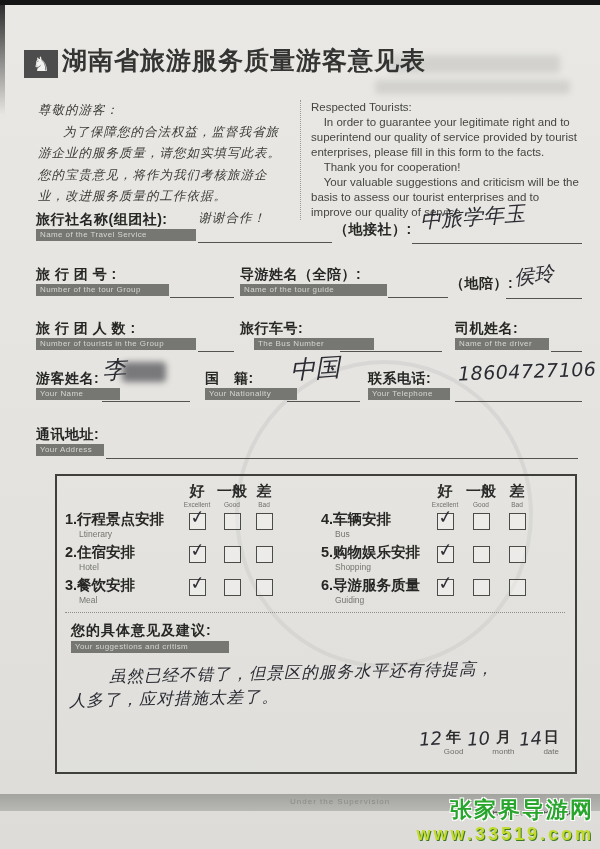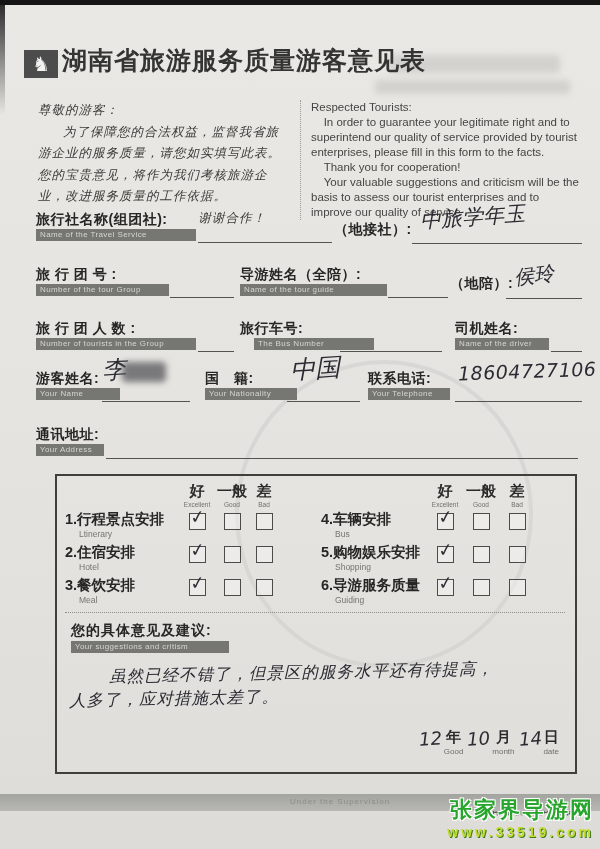--- a/index.html
+++ b/index.html
@@ -53,21 +53,21 @@
   .date-en{font-size:8px;color:#6f6f6b;}
   
   .sup-row{left:30px;top:783px;width:562px;display:flex;align-items:center;}
   .sup-line{flex:1;border-top:1.5px solid #82827e;}
   .sup-line.short{flex:0 0 10px;}
   .sup-text{font-size:11px;font-weight:bold;color:#5c5c58;letter-spacing:1px;padding:0 6px;white-space:nowrap;margin-top:20px;}
   .gray-band{left:0;top:794px;width:600px;height:17px;background:linear-gradient(180deg,#a3a39f,#b8b8b4);}
   .faint-en{left:290px;top:797px;font-size:8px;color:#8b8b87;filter:blur(.6px);letter-spacing:1px;}
   .wm-zh{right:6px;top:795px;font-size:22px;font-weight:bold;letter-spacing:2px;white-space:nowrap;
          text-shadow:1px 1px 0 #fff,-1px -1px 0 #fff,1px -1px 0 #fff,-1px 1px 0 #fff;}
-  .wm-url{right:6px;top:824px;font-size:14px;font-weight:bold;letter-spacing:3px;white-space:nowrap;
+  .wm-url{right:6px;top:824px;font-size:18px;font-weight:bold;letter-spacing:3px;white-space:nowrap;
           text-shadow:1px 1px 0 #3d7a22;}
 </style>
 </head>
 <body>
 
 <div class="page">
 
   <div class="abs top-edge"></div>
   <div class="abs left-edge"></div>
   <div class="abs smudge" style="left:390px;top:55px;width:170px;height:18px"></div>

